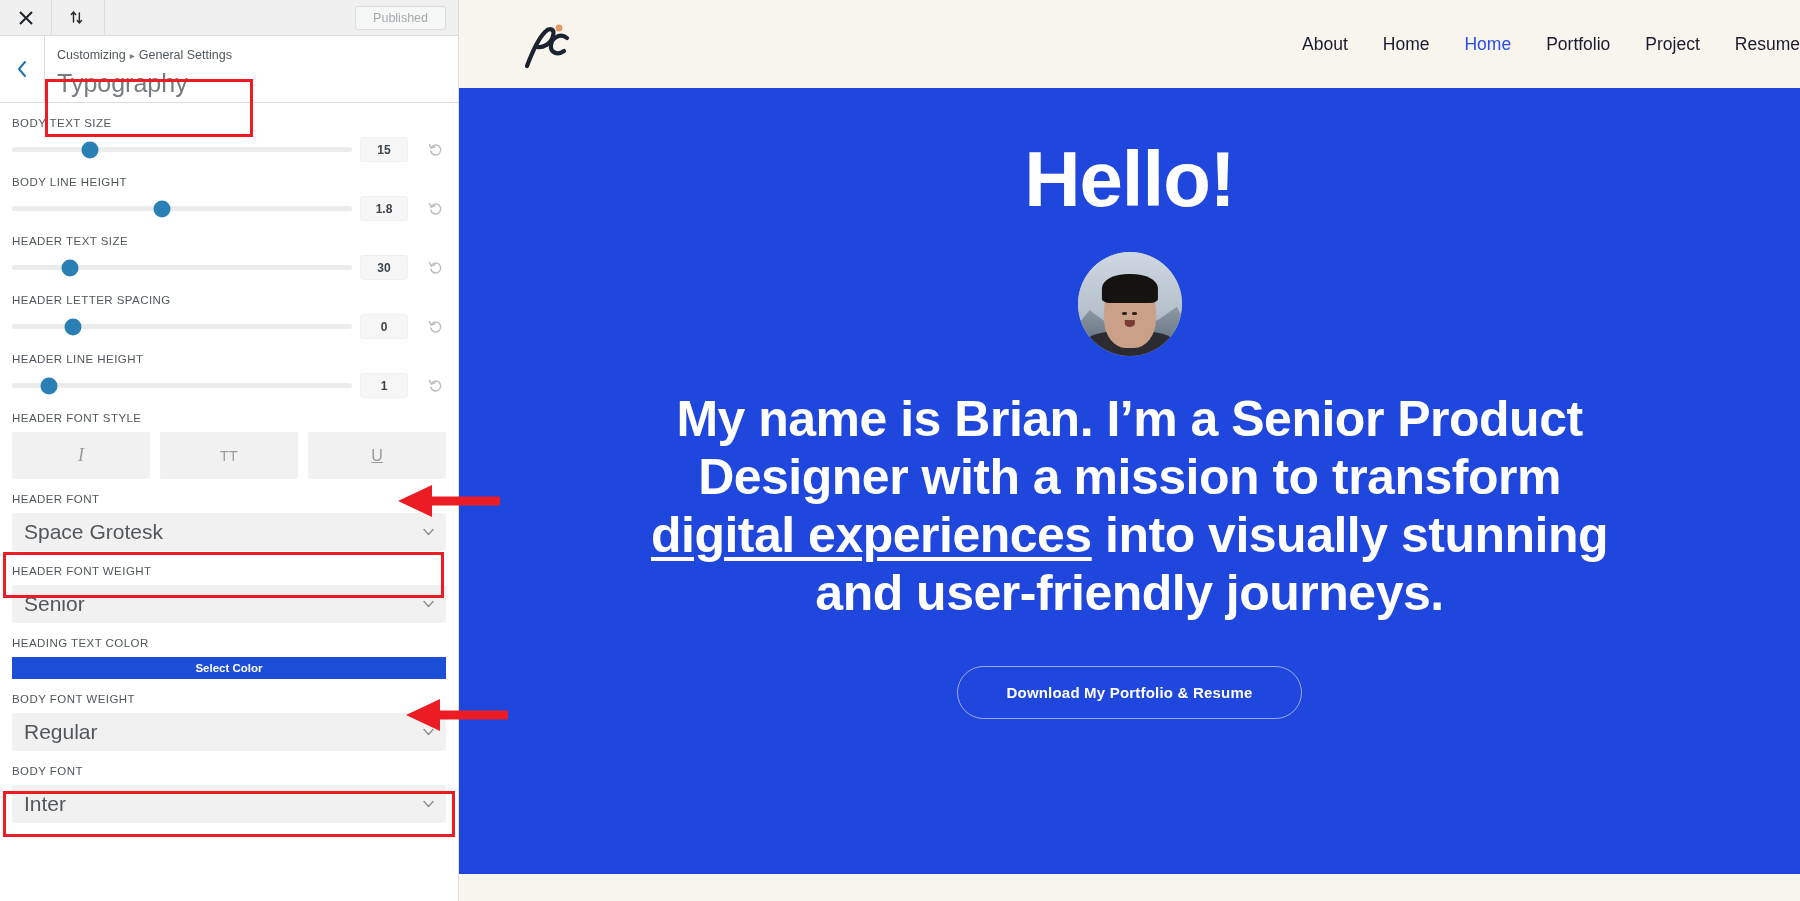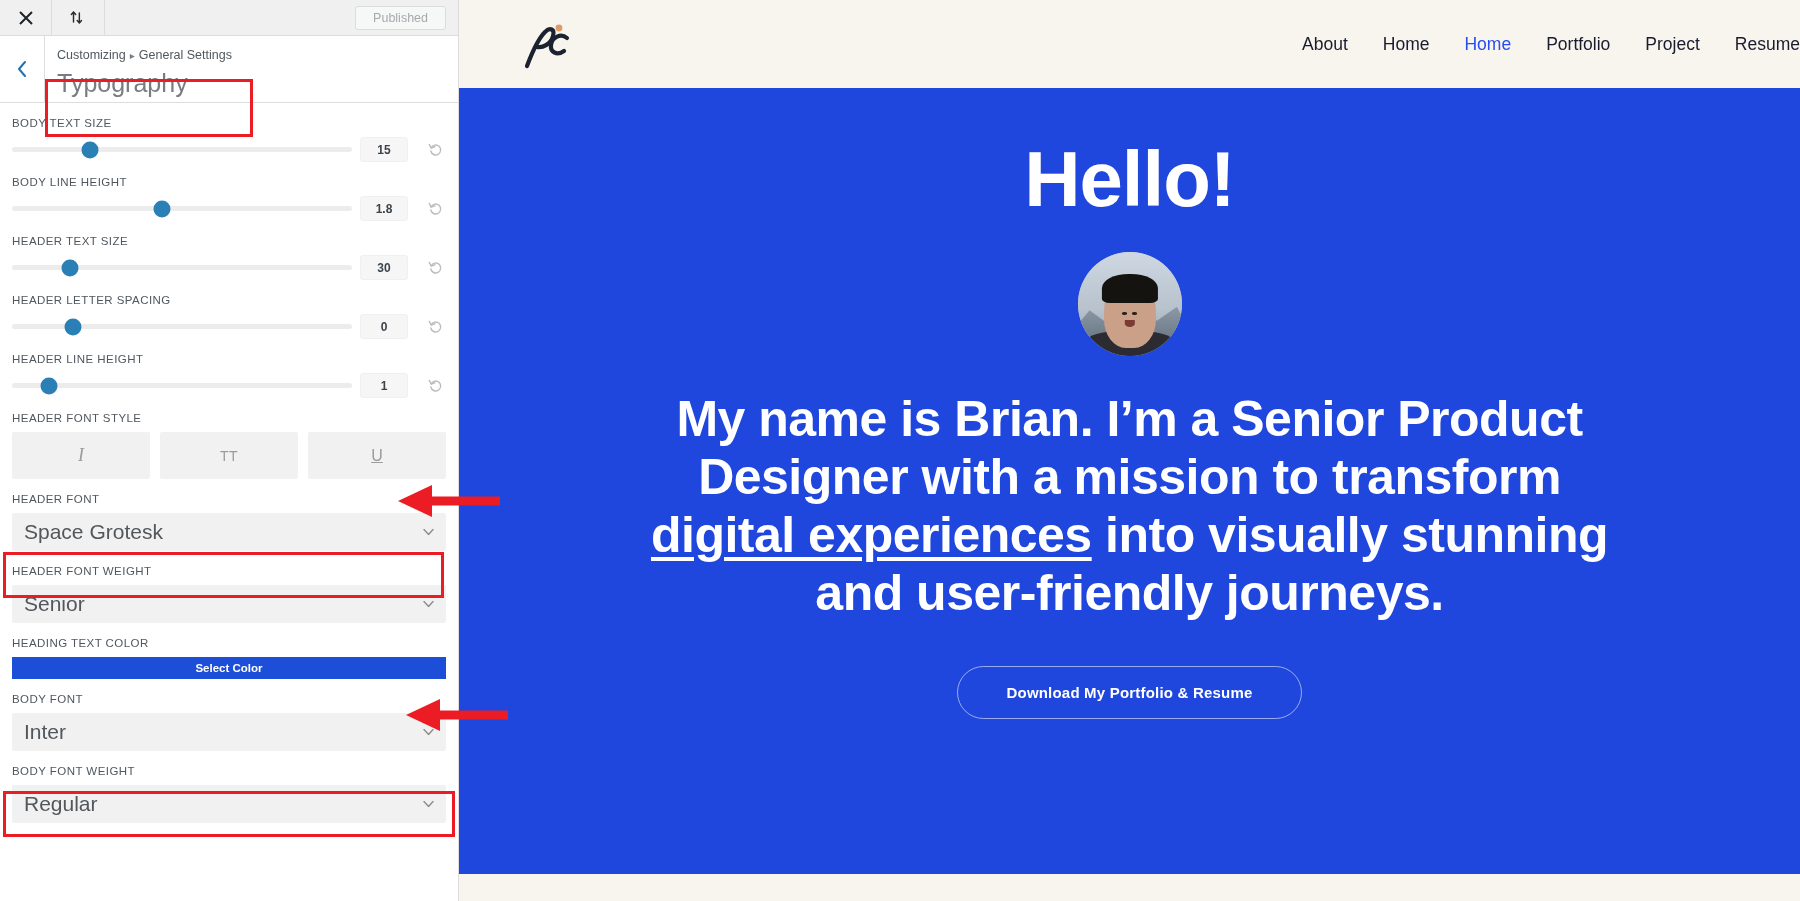--- a/index.html
+++ b/index.html
@@ -505,35 +505,35 @@
           </span>
         </div>
       </div>
 
       <div class="ctrl">
         <span class="ctrl-label">HEADING TEXT COLOR</span>
         <button class="color-btn">Select Color</button>
       </div>
 
       <div class="ctrl">
+        <span class="ctrl-label">BODY FONT WEIGHT</span>
+        <div class="select-wrap">
+          <div class="fake-select">Regular</div>
+          <span class="select-caret">
+            <svg viewBox="0 0 11 7">
+                <path d="M1 1 L5.5 6 L10 1" stroke="#8d8d8d" stroke-width="1.4" fill="none" stroke-linecap="round" stroke-linejoin="round"></path>
+              </svg>
+          </span>
+        </div>
+      </div>
+
+      <div class="ctrl">
         <span class="ctrl-label">BODY FONT</span>
         <div class="select-wrap">
           <div class="fake-select">Inter</div>
-          <span class="select-caret">
-            <svg viewBox="0 0 11 7">
-                <path d="M1 1 L5.5 6 L10 1" stroke="#8d8d8d" stroke-width="1.4" fill="none" stroke-linecap="round" stroke-linejoin="round"></path>
-              </svg>
-          </span>
-        </div>
-      </div>
-
-      <div class="ctrl">
-        <span class="ctrl-label">BODY FONT WEIGHT</span>
-        <div class="select-wrap">
-          <div class="fake-select">Regular</div>
           <span class="select-caret">
             <svg viewBox="0 0 11 7">
                 <path d="M1 1 L5.5 6 L10 1" stroke="#8d8d8d" stroke-width="1.4" fill="none" stroke-linecap="round" stroke-linejoin="round"></path>
               </svg>
           </span>
         </div>
       </div>
 
     </div>
 

